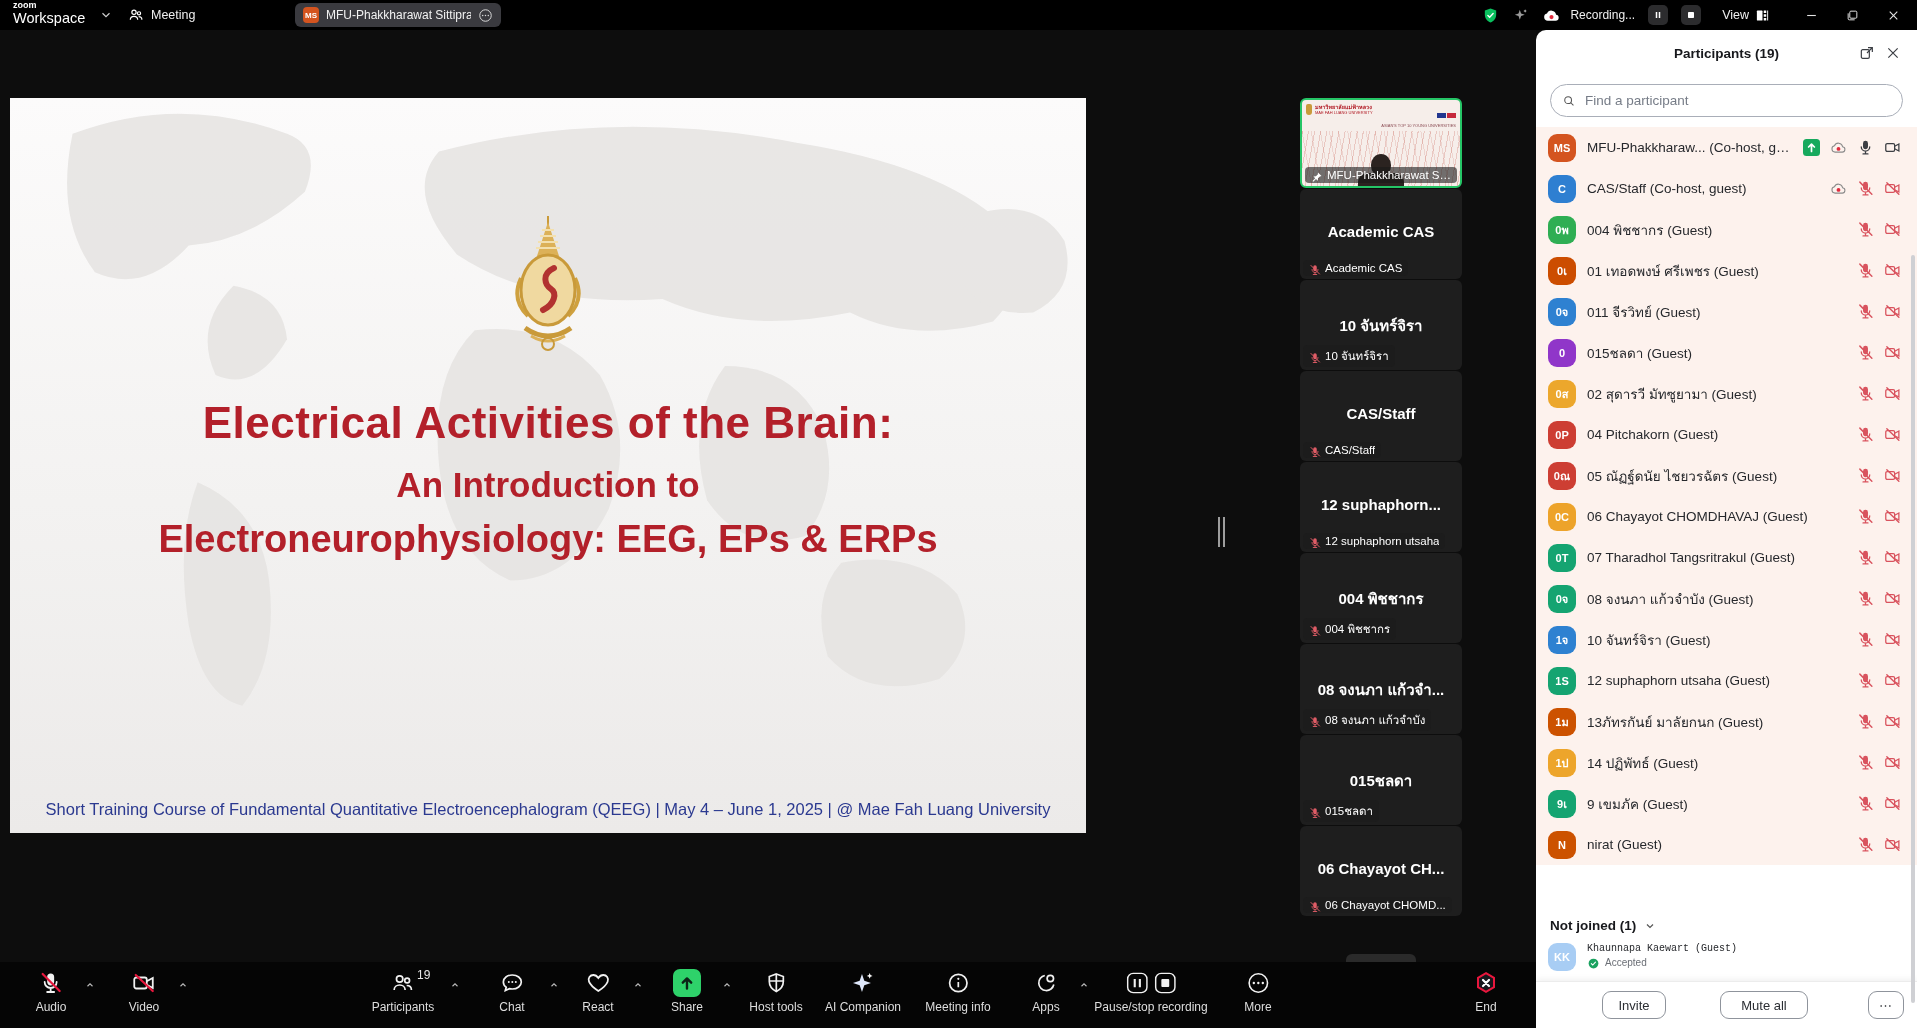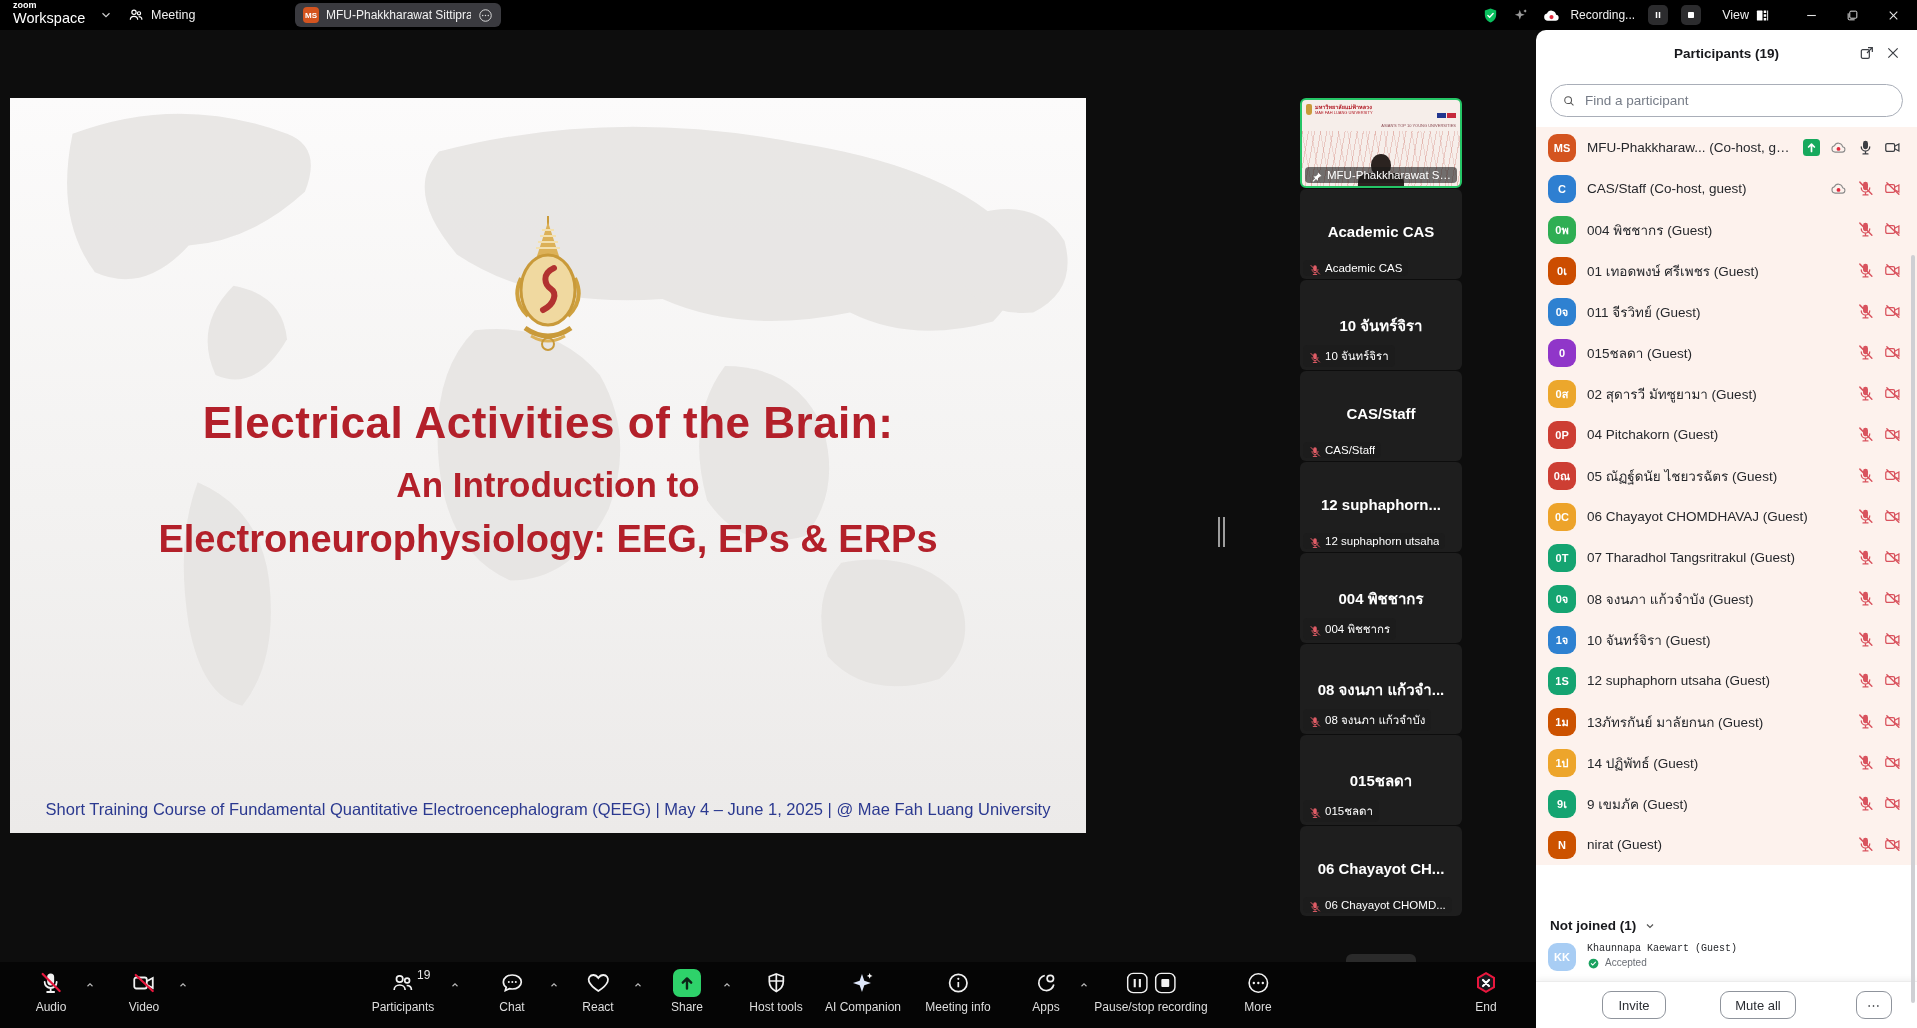--- a/index.html
+++ b/index.html
@@ -110,21 +110,21 @@
   .njhead svg{width:12px;height:12px;color:#555;}
   .njrow{display:flex;align-items:flex-start;padding:6px 28px 0 12px;gap:11px;background:#fff;}
   .njname{font-size:10px;color:#26282c;font-family:Liberation Mono, monospace;}
   .njstatus{display:flex;align-items:flex-start;gap:5px;margin-top:3px;font-size:10px;color:#6b6f76;}
   .njstatus svg{width:13px;height:13px;}
   .pfooter{position:absolute;left:0;right:0;bottom:0;height:46px;background:#fff;border-top:1px solid #ececec;
            display:flex;align-items:center;box-shadow:0 -2px 6px rgba(0,0,0,.06);}
   .pbtn{height:28px;border:1px solid #8f949c;border-radius:9px;background:#fff;color:#2b2e33;font-size:13px;
         font-family:"Liberation Sans",sans-serif;display:flex;align-items:center;justify-content:center;}
   .pbtn.invite{width:64px;margin-left:66px;}
-  .pbtn.muteall{width:76px;margin-left:54px;}
+  .pbtn.muteall{width:88px;margin-left:54px;}
   .pbtn.pmore{width:36px;margin-left:60px;letter-spacing:1px;}
   #panel-scrollthumb{position:absolute;right:2px;top:225px;width:4px;height:748px;border-radius:2px;background:#cfd0d4;}
 </style>
 </head>
 <body>
 
 <div id="app">
 
   <header id="titlebar">
     <div class="brand">

